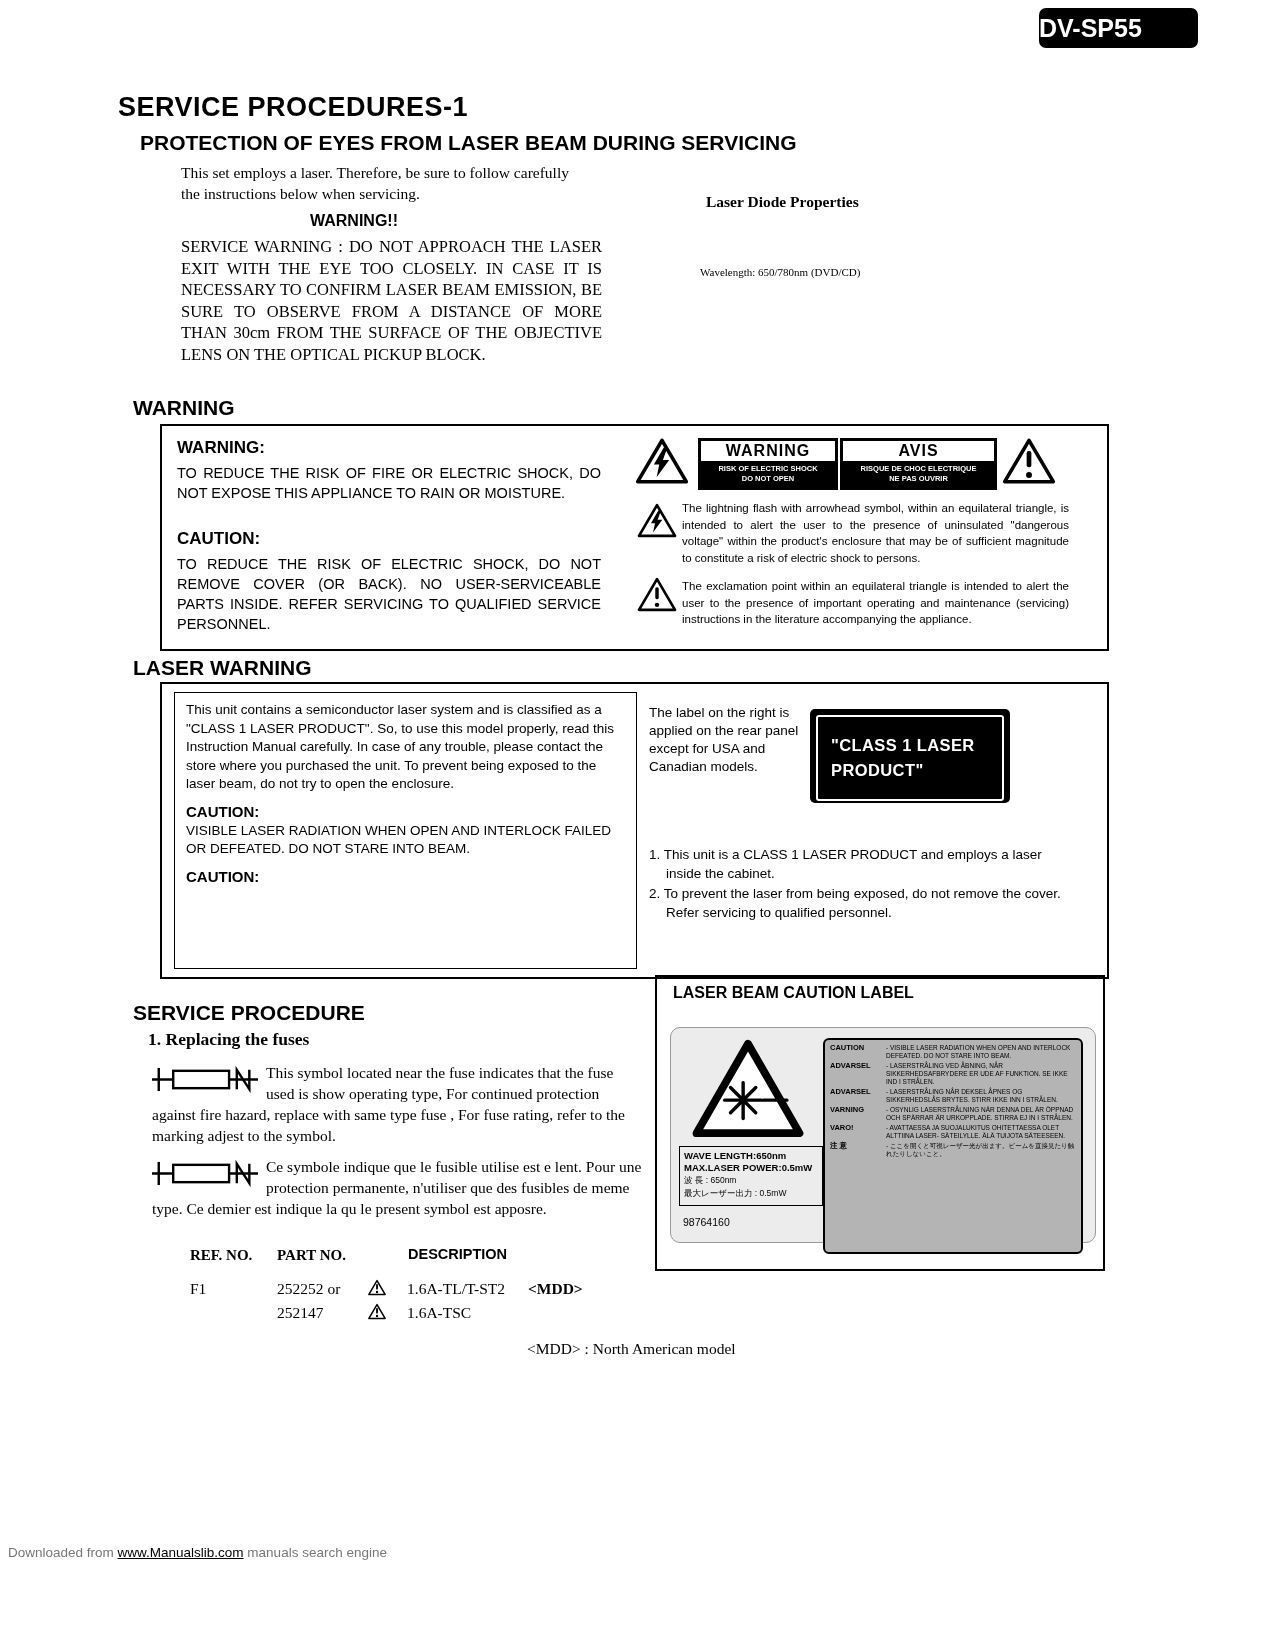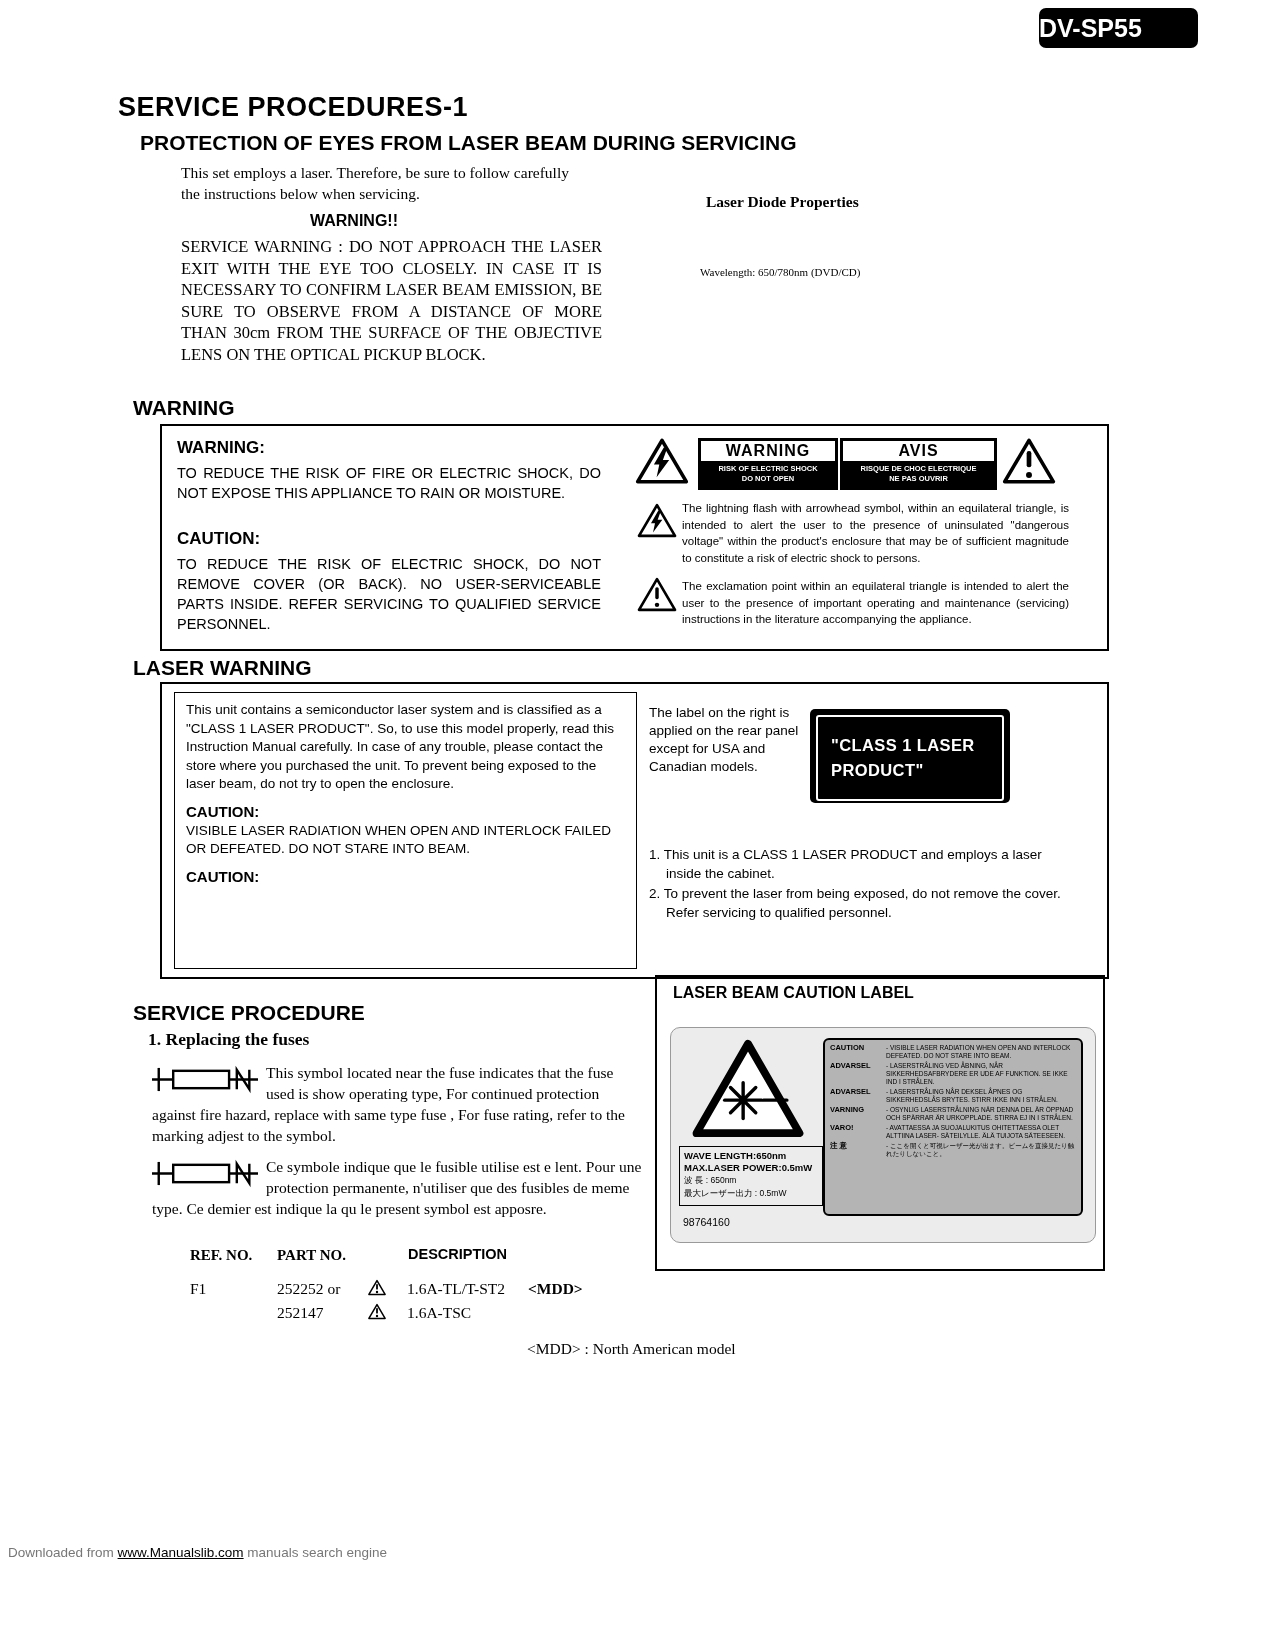--- a/index.html
+++ b/index.html
@@ -84,21 +84,21 @@
 
   
   .clabel-box{left:655px;top:975px;width:450px;height:296px;border:2px solid #000;box-sizing:border-box;}
   .cl-heading{left:16px;top:7px;font-size:16px;font-weight:bold;}
   .cl-label-bg{left:13px;top:50px;width:424px;height:214px;background:#ececec;border:1px solid #9a9a9a;border-radius:10px;}
   .cl-tri{left:18px;top:8px;width:118px;height:103px;}
   .cl-wave-box{left:8px;top:118px;width:144px;height:60px;border:1.5px solid #000;padding:3px 4px;box-sizing:border-box;}
   .cl-wave-line{font-size:9.5px;font-weight:bold;line-height:12px;white-space:nowrap;}
   .cl-jp-line{font-size:8.5px;line-height:13px;white-space:nowrap;}
   .cl-partno{left:12px;top:188px;font-size:10.5px;}
-  .cl-rows{left:152px;top:10px;width:260px;height:178px;background:#b4b4b4;border:2px solid #000;border-radius:6px;
+  .cl-rows{left:152px;top:10px;width:260px;height:216px;background:#b4b4b4;border:2px solid #000;border-radius:6px;
     padding:4px 5px;box-sizing:border-box;}
   .cl-row{display:flex;margin-bottom:2px;}
   .cl-row-label{width:56px;flex:none;font-size:7.5px;font-weight:bold;line-height:8.5px;}
   .cl-row-text{flex:1;font-size:6.5px;line-height:8px;}
 
   
   .footer{left:8px;top:1545px;font-size:13.5px;color:#777;}
   .footer a{color:#000000;text-decoration:underline;}
 </style>
 </head>

